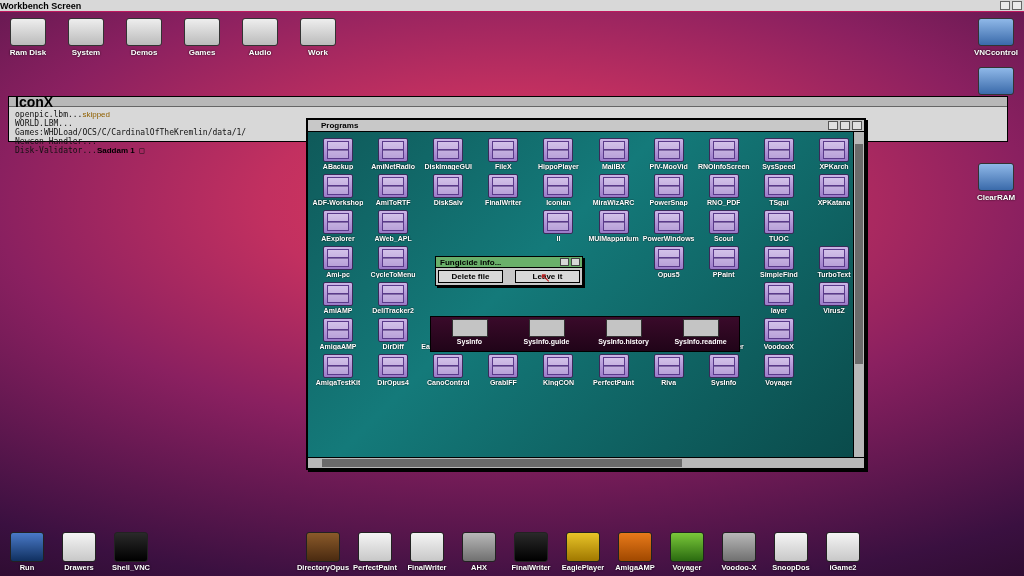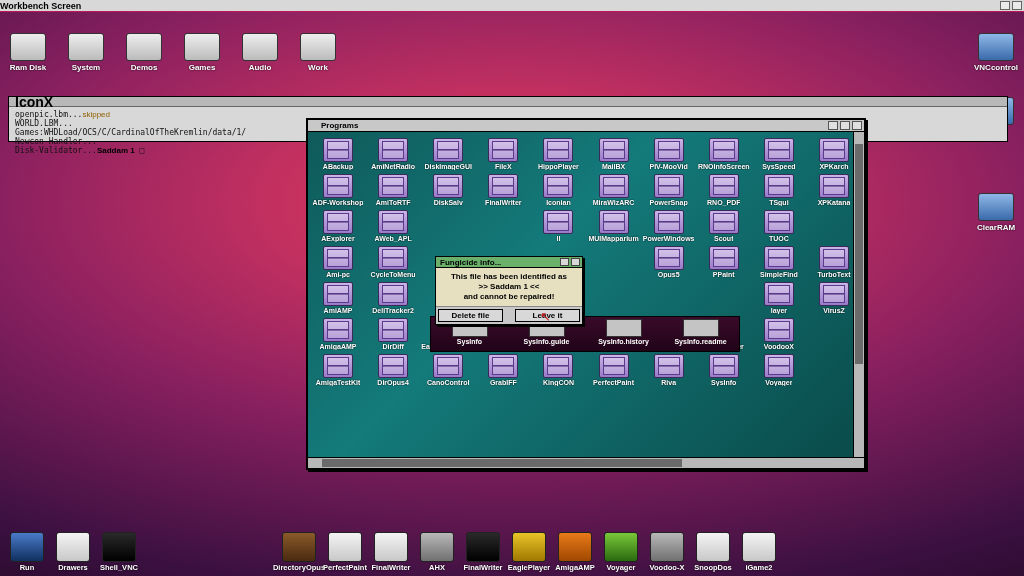--- a/index.html
+++ b/index.html
@@ -17,21 +17,21 @@
   background: #d8d8d8; border-bottom: 1px solid #be185d;
   font-size: 9px; font-weight: bold; line-height: 12px; padding-left: 0;
 }
 .menubar .gadgets { position: absolute; right: 2px; top: 1px; display: flex; gap: 2px; }
 .menubar .gadgets span { width: 10px; height: 9px; border: 1px solid #666; background: #eaeaea; }
 
 
 .desk-icons-tl { position: absolute; top: 18px; left: 6px; display: flex; gap: 14px; }
 .desk-icons-tr { position: absolute; top: 18px; right: 6px; display: flex; flex-direction: column; gap: 10px; align-items: flex-end; }
 .desk-icons-tr .midright { margin-top: 56px; }
-.dicon { width: 44px; display: flex; flex-direction: column; align-items: center; gap: 2px; margin-top: 15px; }
+.dicon { width: 44px; display: flex; flex-direction: column; align-items: center; gap: 2px; }
 .dicon .glyph { width: 36px; height: 28px; background: #ccc; border: 1px solid #333; border-radius: 3px; position: relative; }
 .dicon .glyph.disk { background: linear-gradient(#eee,#bbb); }
 .dicon .glyph.tool { background: linear-gradient(#8fb8e8,#3a6aaa); }
 .dicon .label { color: #fff; font-size: 8px; font-weight: bold; text-shadow: 0 0 2px #000; text-align: center; white-space: nowrap; }
 
 
 .cliwin {
   position: absolute; left: 8px; top: 96px; width: 1000px; height: 46px;
   background: #d8d8d8; border: 1px solid #000;
 }
@@ -91,21 +91,21 @@
 .req .rtitle .g span { width: 9px; height: 8px; border: 1px solid #444; background: #d8d8d8; }
 .req .msg { background: #e6e0c0; padding: 4px 4px; font-size: 8px; text-align: center; line-height: 10px; border-bottom: 1px solid #888; font-weight: bold; }
 .req .btns { display: flex; justify-content: space-between; padding: 2px; gap: 12px; }
 .req .btns .btn { flex: 1; height: 13px; background: #d8d8d8; border: 1px solid #000; font-size: 8px; font-weight: bold; text-align: center; line-height: 12px; }
 .req .cursor {
   position: absolute; right: 30px; bottom: 1px; width: 12px; height: 12px;
   color: #c02020; font-size: 13px; line-height: 12px; pointer-events: none;
 }
 
 
-.dock { position: absolute; left: 6px; bottom: 4px; display: flex; gap: 4px; align-items: flex-end; }
+.dock { position: absolute; left: 6px; bottom: 4px; display: flex; gap: 10px; align-items: flex-end; }
 .dock .gap { width: 130px; }
 .dock .dockicon { width: 42px; display: flex; flex-direction: column; align-items: center; }
 .dock .sq { width: 34px; height: 30px; border: 1px solid #222; border-radius: 3px; background: #aaa; }
 .dock .dl { color: #fff; font-size: 7.5px; font-weight: bold; margin-top: 1px; text-shadow: 0 0 2px #000; white-space: nowrap; }
 .dock .c-blue   .sq{background:linear-gradient(#4a7ac8,#103060);}
 .dock .c-white  .sq{background:linear-gradient(#f4f4f4,#c8c8c8);}
 .dock .c-black  .sq{background:linear-gradient(#2a2a2a,#000);}
 .dock .c-brown  .sq{background:linear-gradient(#8a5a2a,#4a2a10);}
 .dock .c-yellow .sq{background:linear-gradient(#e8c428,#a07800);}
 .dock .c-green  .sq{background:linear-gradient(#7ac83a,#2a6a10);}
@@ -462,25 +462,20 @@
   </div>
 
 <div class="req">
   <div class="rtitle">
     <span>Fungicide info...</span>
     <span class="g">
         <span></span>
         <span></span>
       </span>
   </div>
-  <div class="msg">
-    <div>This file has been identified as</div>
-    <div>&gt;&gt; Saddam 1 &lt;&lt;</div>
-    <div>and cannot be repaired!</div>
-  </div>
   <div class="btns">
     <div class="btn">Delete file</div>
     <div class="btn">Leave it</div>
   </div>
   <div class="cursor">↖</div>
 </div>
 
 <div class="dock" id="dock">
     <div class="dockicon c-blue">
       <div class="sq"></div>

